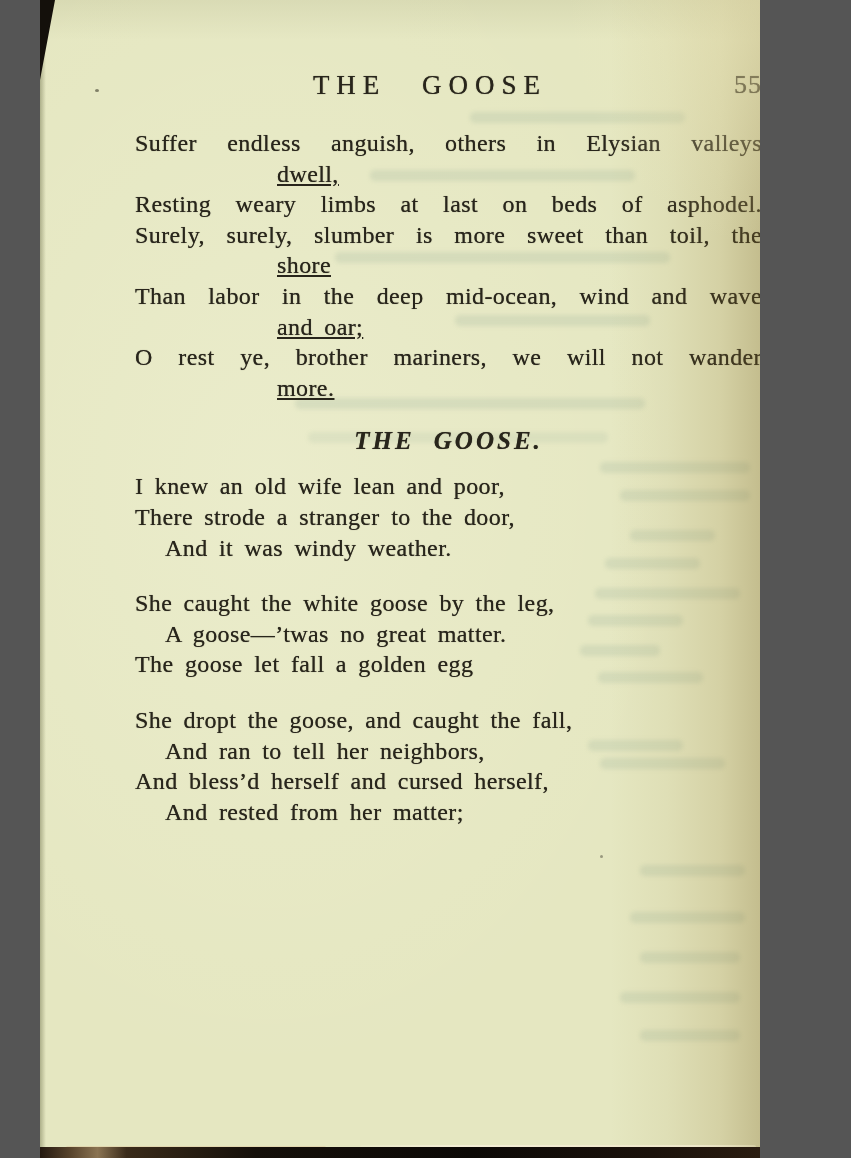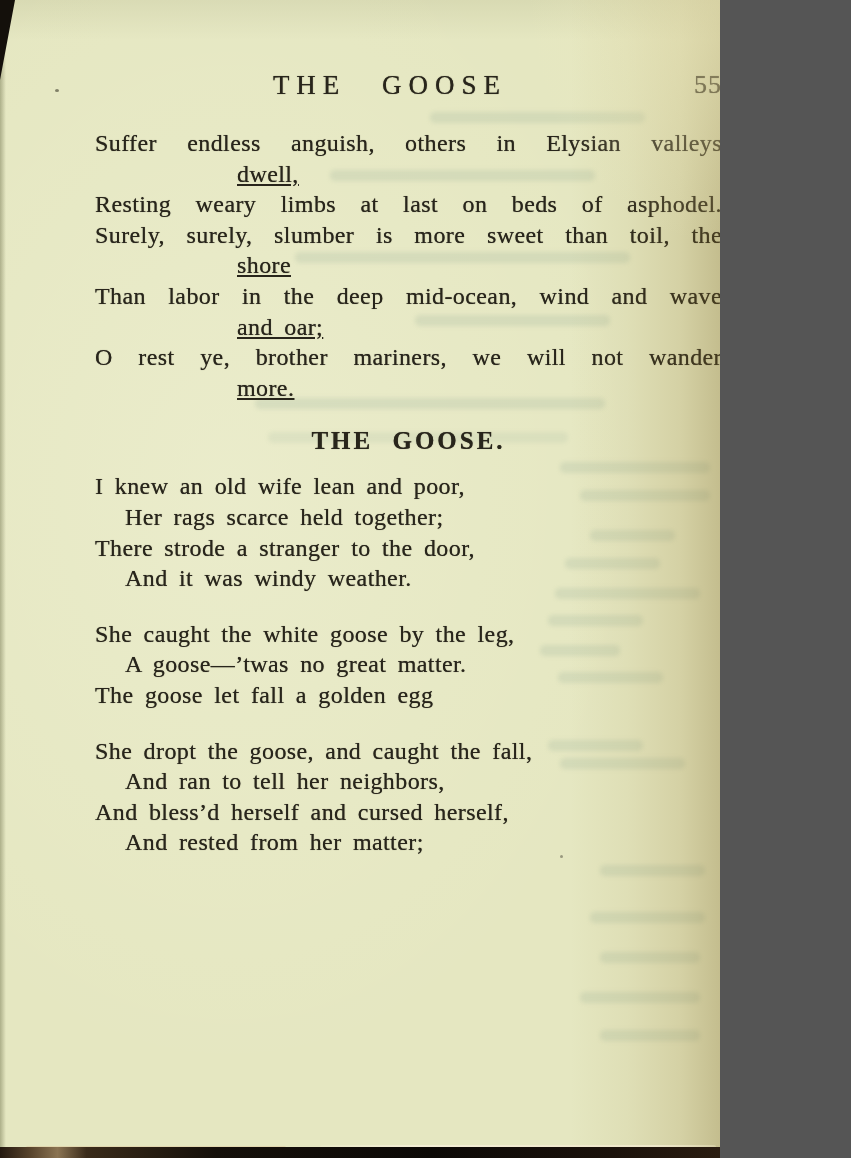--- a/index.html
+++ b/index.html
@@ -6,20 +6,21 @@
   .scan{
     position:relative;
     width:720px;height:1158px;
     overflow:hidden;
     background-color:#e5e7c1;
     background-image:
       radial-gradient(ellipse at 32% 42%, rgba(253,253,238,0.22), rgba(253,253,238,0) 62%),
       linear-gradient(to bottom, rgba(150,150,105,0.16), rgba(150,150,105,0) 40px);
     font-family:"Liberation Serif","DejaVu Serif",serif;
     color:#28251b;
+    margin-left:40px;
   }
   
   .right-shade{position:absolute;top:0;right:0;bottom:0;width:150px;
     background:linear-gradient(to right, rgba(150,126,52,0) 0%, rgba(150,126,52,0.08) 38%, rgba(146,120,50,0.20) 74%, rgba(128,104,38,0.33) 100%);}
   .right-corner-soft{position:absolute;top:0;right:0;width:190px;height:240px;
     background:radial-gradient(ellipse at top right, rgba(238,234,190,0.55), rgba(238,234,190,0) 72%);}
   .left-edge{position:absolute;left:0;top:0;bottom:0;width:6px;
     background:linear-gradient(to right, rgba(105,108,70,0.45), rgba(105,108,70,0));}
   .corner-tl{position:absolute;top:0;left:0;width:15px;height:80px;background:#14100b;
     clip-path:polygon(0 0,100% 0,0 100%);}
@@ -39,21 +40,21 @@
     letter-spacing:7px;word-spacing:22px;
     text-shadow:0 0 0.8px rgba(40,37,27,0.85);}
   .page-number{position:absolute;top:70px;left:694px;font-size:26px;line-height:30px;
     letter-spacing:1px;text-shadow:0 0 0.8px rgba(40,37,27,0.85);}
   .text-col{position:absolute;left:95px;top:128px;width:627px;font-size:24px;
     text-shadow:0 0 0.7px rgba(40,37,27,0.8);}
   .line{line-height:30.6px;letter-spacing:0.4px;word-spacing:5px;white-space:nowrap;}
   .line.justify{white-space:normal;text-align:justify;text-align-last:justify;word-spacing:normal;}
   .line.turnover{margin-left:142px;text-decoration:underline;}
   .poem-title{margin:22px 0 0 0;font-size:25px;line-height:32px;font-weight:700;
-    text-align:center;letter-spacing:3px;word-spacing:10px;}
+    text-align:center;letter-spacing:3px;word-spacing:10px;font-style:italic;}
   #poem-body{margin-top:14px;}
   .stanza + .stanza{margin-top:25px;}
   .stanza .line.ind{margin-left:30px;}
 </style>
 </head>
 <body>
 
 <div class="scan">
 
   <div class="ghost" style="left:430px;top:112px;width:215px;"></div>
@@ -94,21 +95,20 @@
         <div class="line turnover">shore</div>
         <div class="line justify">Than labor in the deep mid-ocean, wind and wave</div>
         <div class="line turnover">and oar;</div>
         <div class="line justify">O rest ye, brother mariners, we will not wander</div>
         <div class="line turnover">more.</div>
       </div>
     <div class="poem-title">THE GOOSE.</div>
     <div id="poem-body">
         <div class="stanza">
           <div class="line">I knew an old wife lean and poor,</div>
-          <div class="line ind">Her rags scarce held together;</div>
           <div class="line">There strode a stranger to the door,</div>
           <div class="line ind">And it was windy weather.</div>
         </div>
         <div class="stanza">
           <div class="line">She caught the white goose by the leg,</div>
           <div class="line ind">A goose—’twas no great matter.</div>
           <div class="line">The goose let fall a golden egg</div>
         </div>
         <div class="stanza">
           <div class="line">She dropt the goose, and caught the fall,</div>

